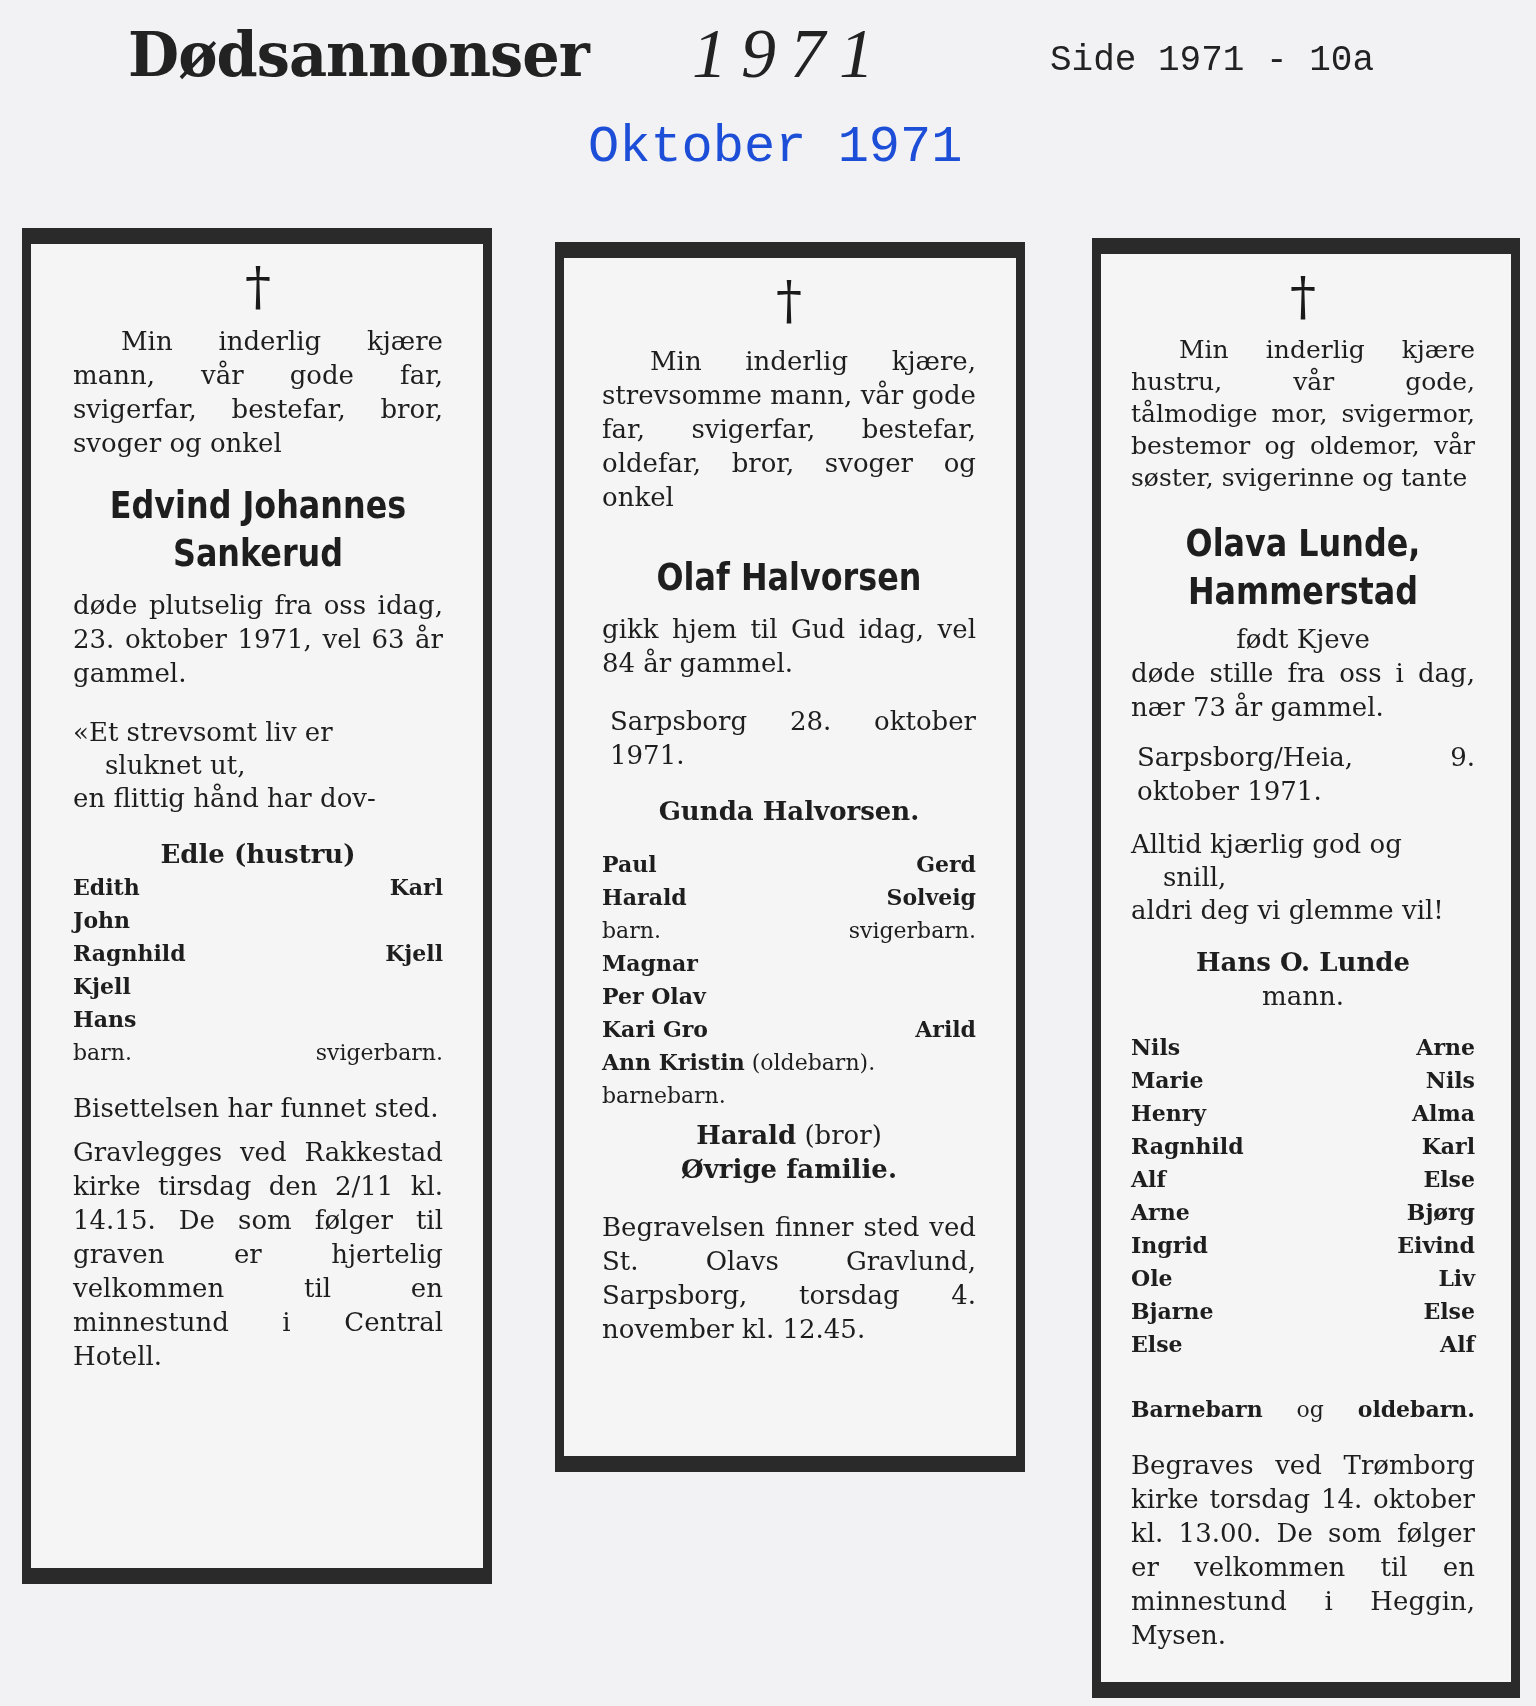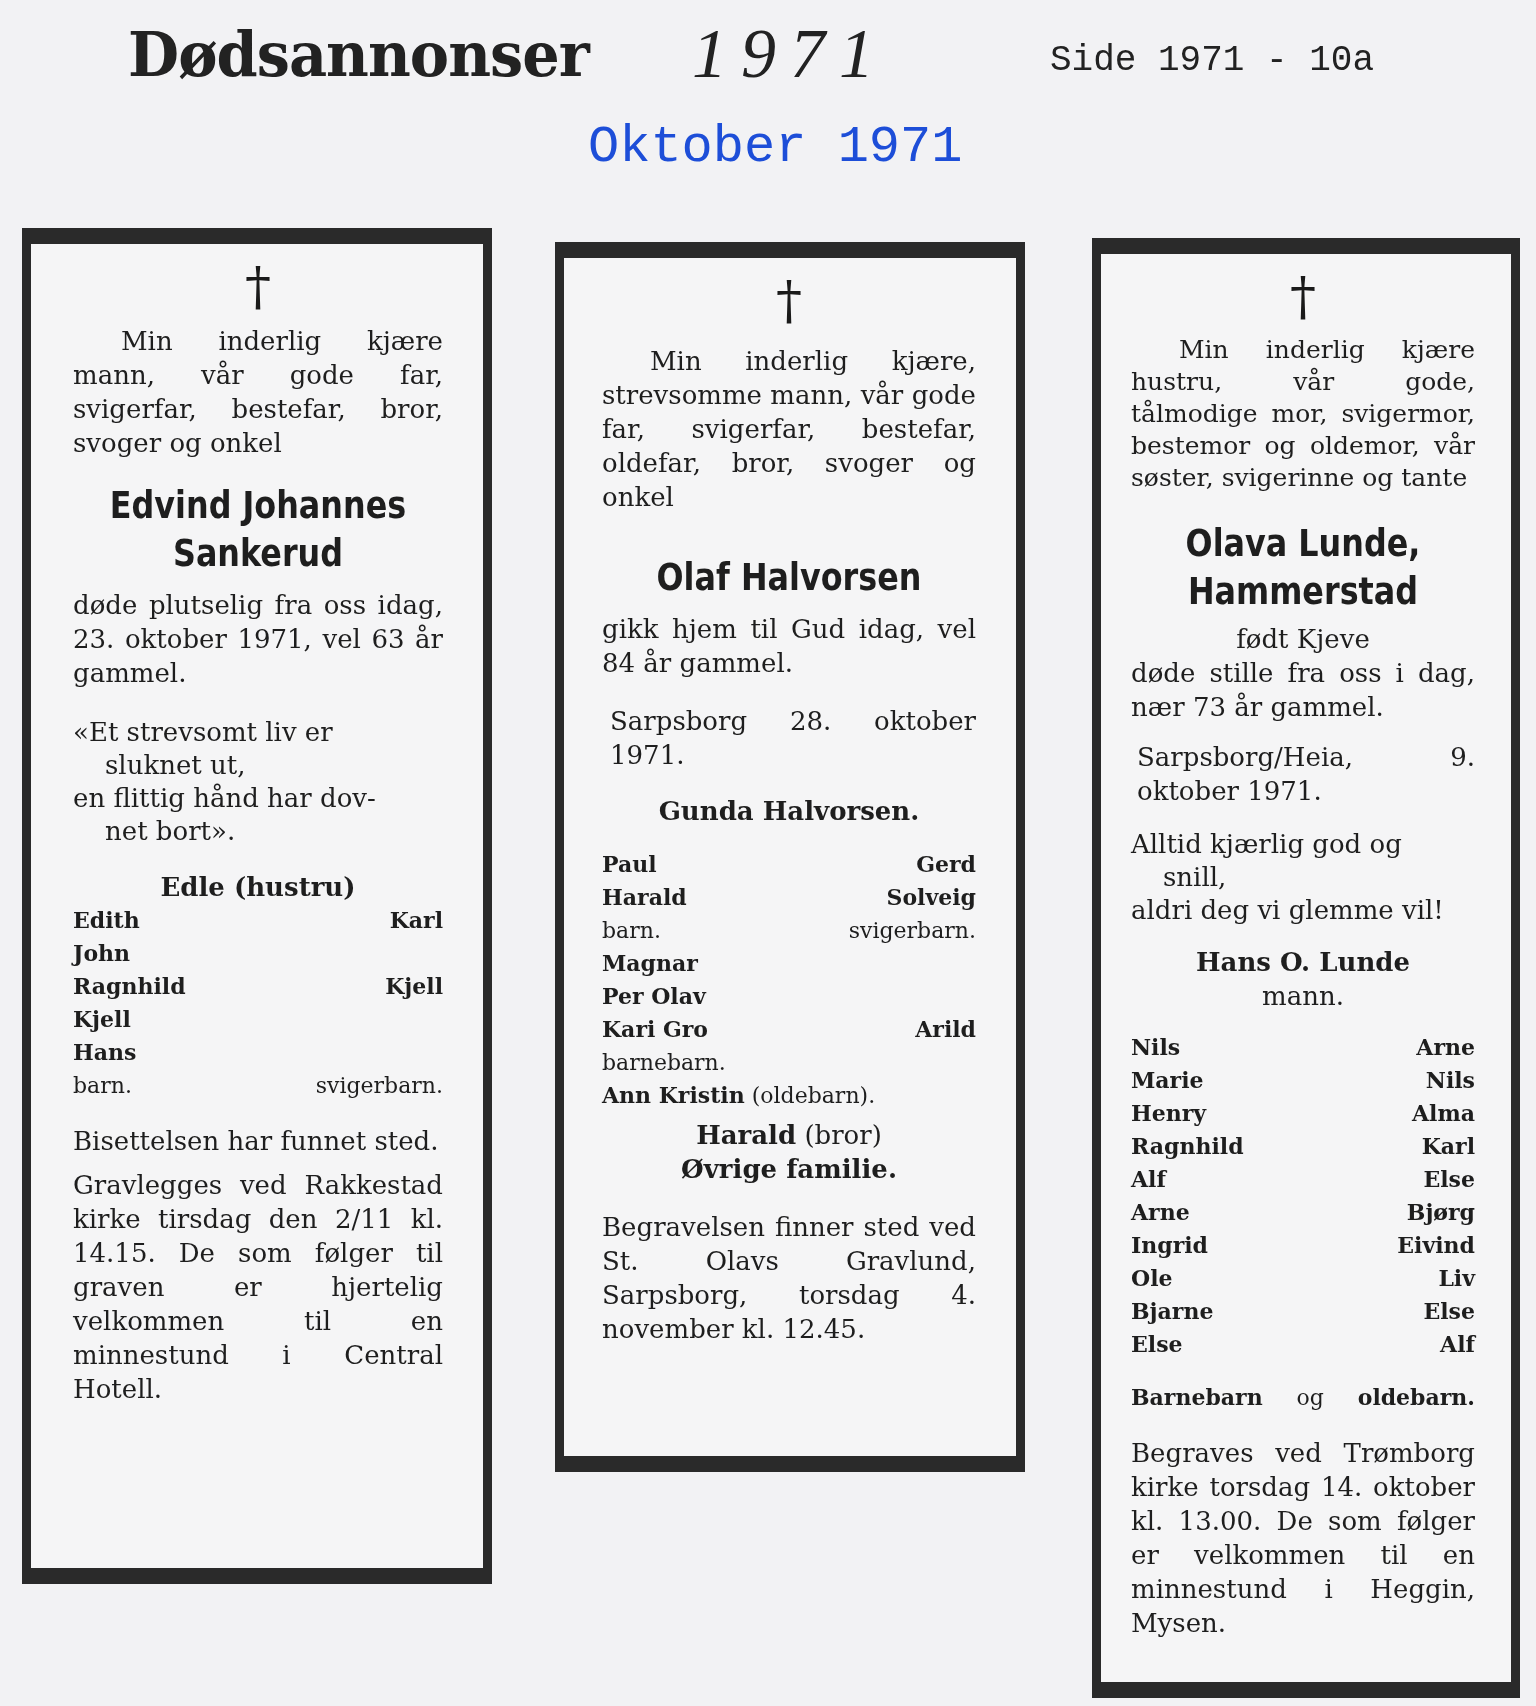--- a/index.html
+++ b/index.html
@@ -69,21 +69,20 @@
   <div class="inner">
     <div class="cross">†</div>
     <p class="p indent" style="margin-top:8px">Min inderlig kjære mann, vår gode far, svigerfar, bestefar, bror, svoger og onkel</p>
     <div class="name" style="margin-bottom:0">Edvind Johannes</div>
     <div class="name" style="margin-top:0">Sankerud</div>
     <p class="p">døde plutselig fra oss idag, 23. oktober 1971, vel 63 år gammel.</p>
     <div class="poem" style="margin-top:26px">
       <div>«Et strevsomt liv er</div>
       <div class="cont">sluknet ut,</div>
       <div>en flittig hånd har dov-</div>
-      <div class="cont">net bort».</div>
     </div>
     <div class="center bold" style="margin-top:22px">Edle (hustru)</div>
     <div>
       <div class="pair bold">
           <span class="l">Edith</span>
           <span class="r">Karl</span>
         </div>
       <div class="pair bold">
           <span class="l">John</span>
           <span class="r"></span>
@@ -137,27 +136,27 @@
         </div>
       <div class="pair bold">
           <span class="l">Per Olav</span>
           <span class="r"></span>
         </div>
       <div class="pair bold">
           <span class="l">Kari Gro</span>
           <span class="r">Arild</span>
         </div>
       <div class="pair">
+        <span class="l"><span class="bold">Ann Kristin</span> <span>(oldebarn).</span></span>
+          <span class="r"></span>
+      </div>
+      <div class="pair">
           <span class="l">barnebarn.</span>
           <span class="r"></span>
         </div>
-      <div class="pair">
-        <span class="l"><span class="bold">Ann Kristin</span> <span>(oldebarn).</span></span>
-          <span class="r"></span>
-      </div>
     </div>
     <div class="center" style="margin-top:6px"><span class="bold">Harald</span> <span>(bror)</span></div>
     <div class="center bold">Øvrige familie.</div>
     <p class="p" style="margin-top:24px">Begravelsen finner sted ved St. Olavs Gravlund, Sarpsborg, torsdag 4. november kl. 12.45.</p>
   </div>
 </div>
 
 <div class="notice" id="n3">
   <div class="inner">
     <div class="cross">†</div>
@@ -209,20 +208,20 @@
         </div>
       <div class="pair bold">
           <span class="l">Bjarne</span>
           <span class="r">Else</span>
         </div>
       <div class="pair bold">
           <span class="l">Else</span>
           <span class="r">Alf</span>
         </div>
     </div>
-    <div class="pair" style="margin-top:20px">
+    <div class="pair" style="margin-top:32px">
       <span class="bold">Barnebarn</span>
       <span>og</span>
       <span class="bold">oldebarn.</span>
     </div>
     <p class="p" style="margin-top:22px">Begraves ved Trømborg kirke torsdag 14. oktober kl. 13.00. De som følger er velkommen til en minnestund i Heggin, Mysen.</p>
   </div>
 </div>
 
 </body></html>

